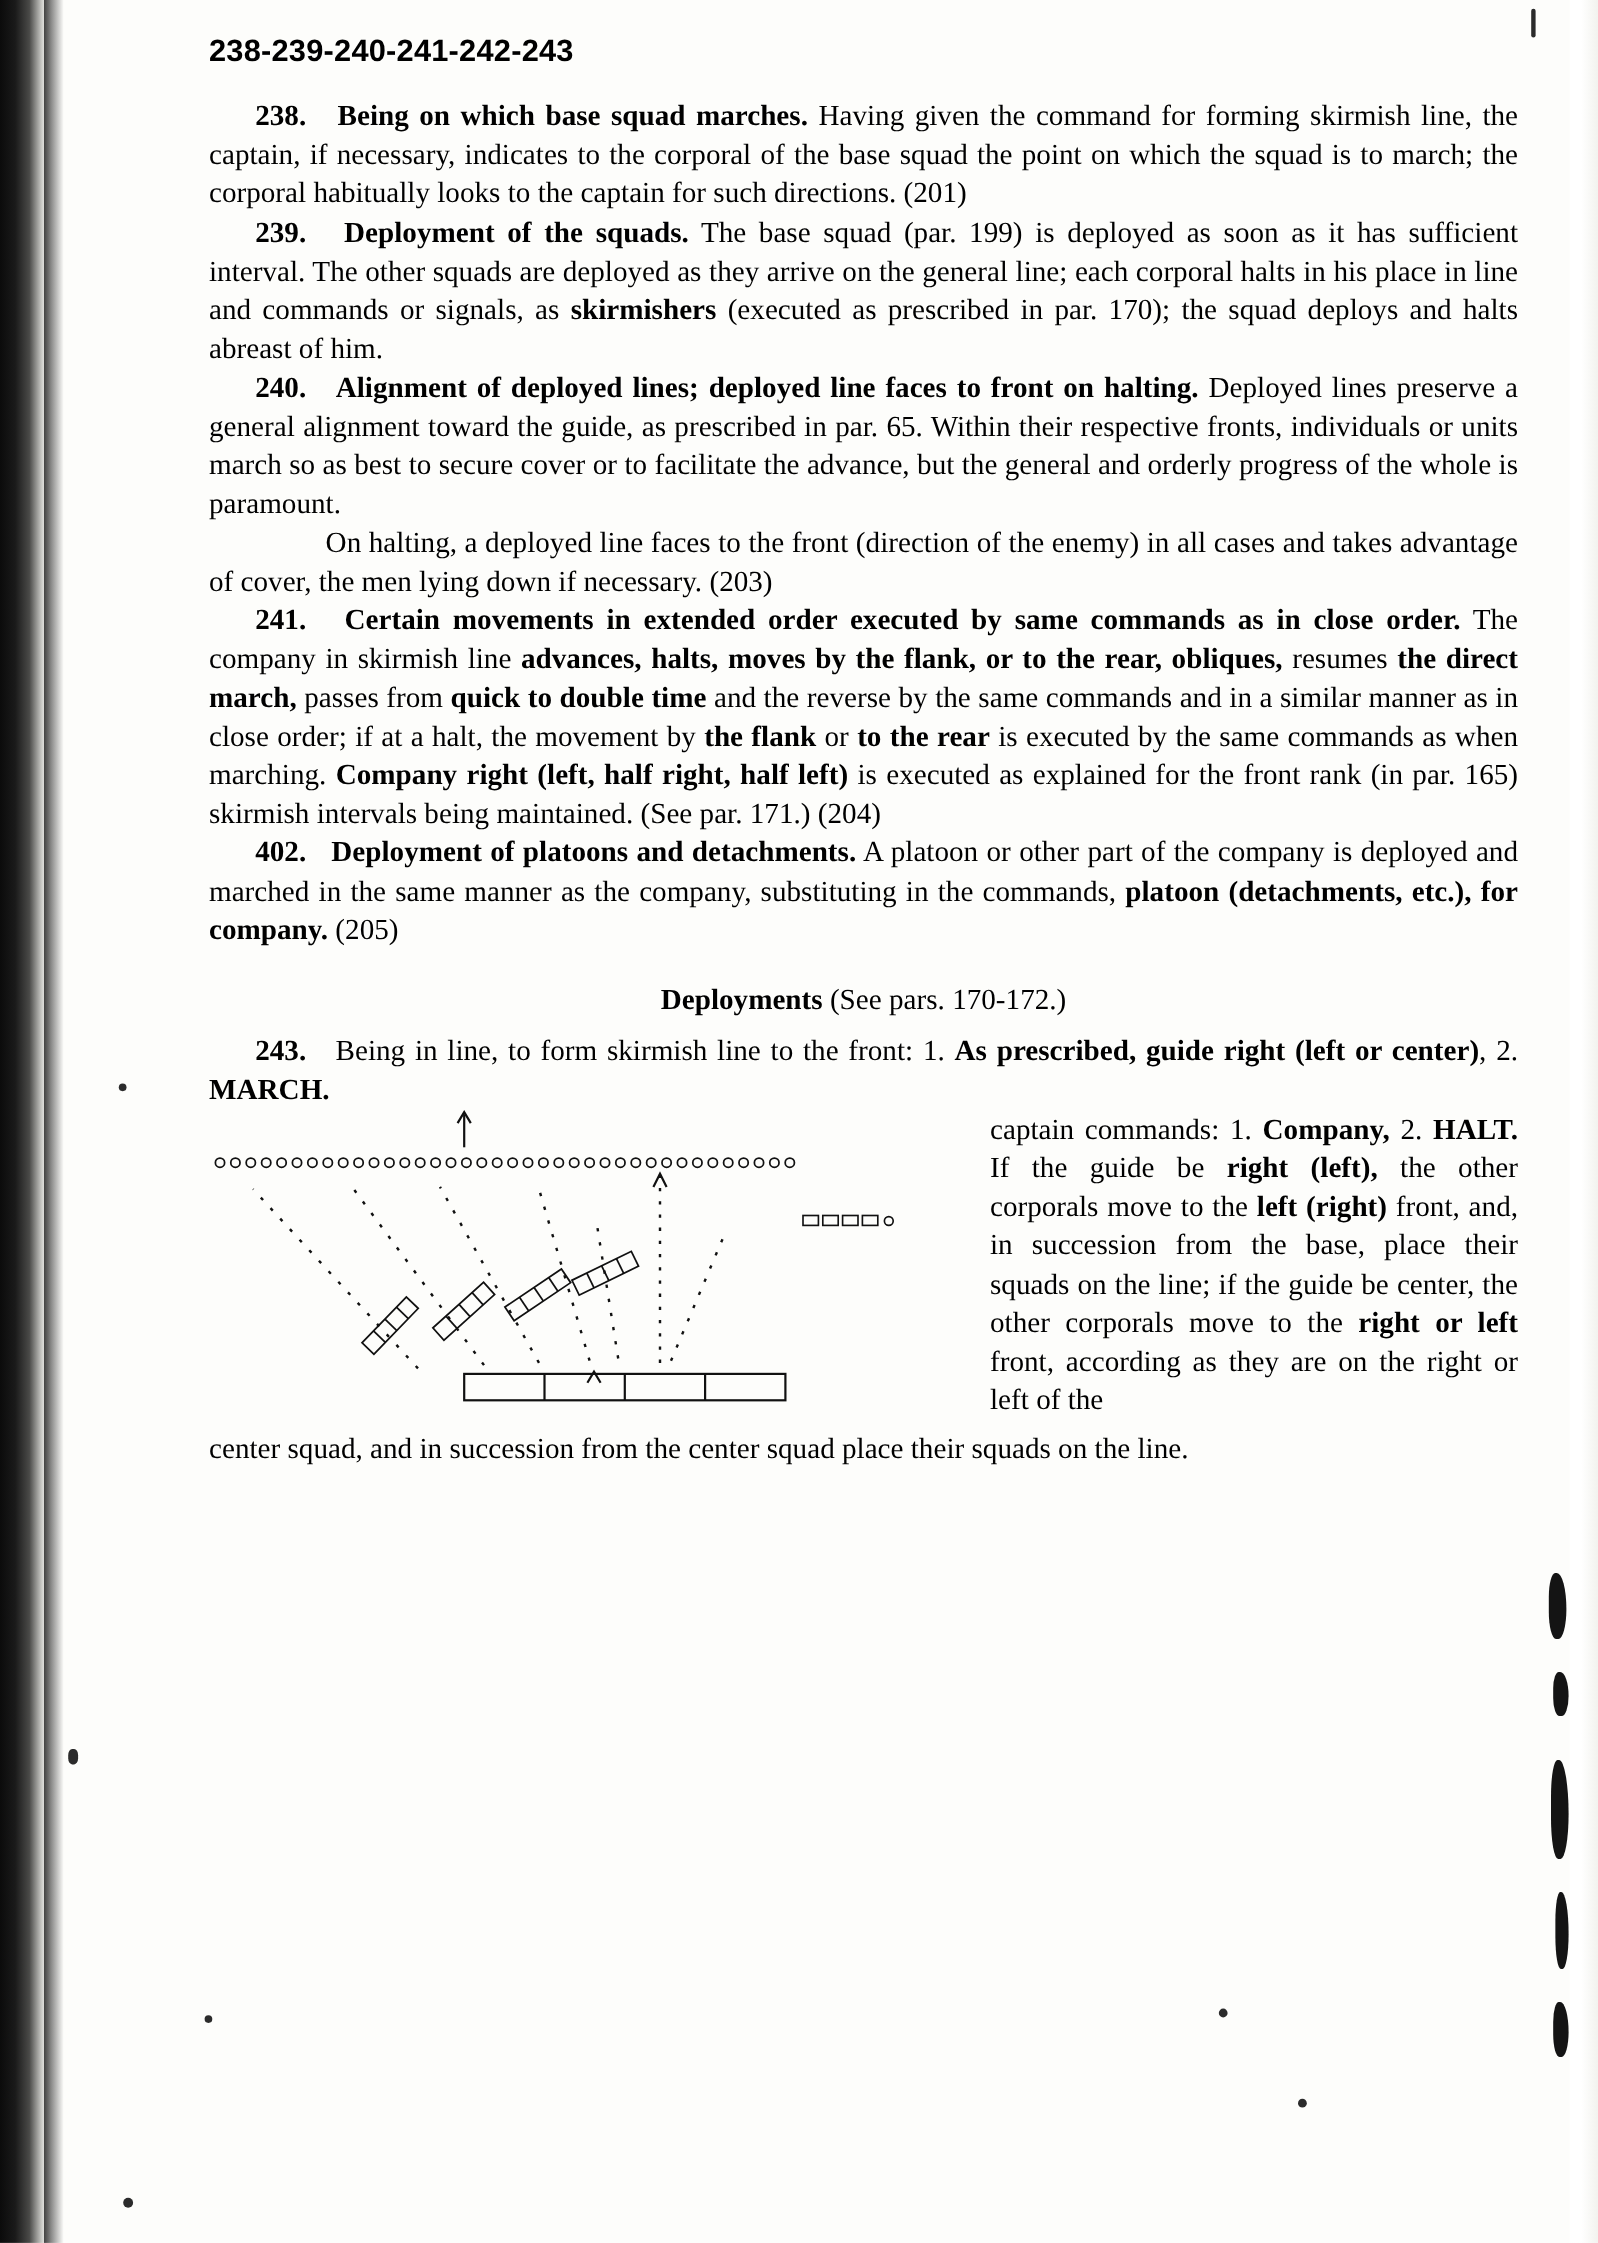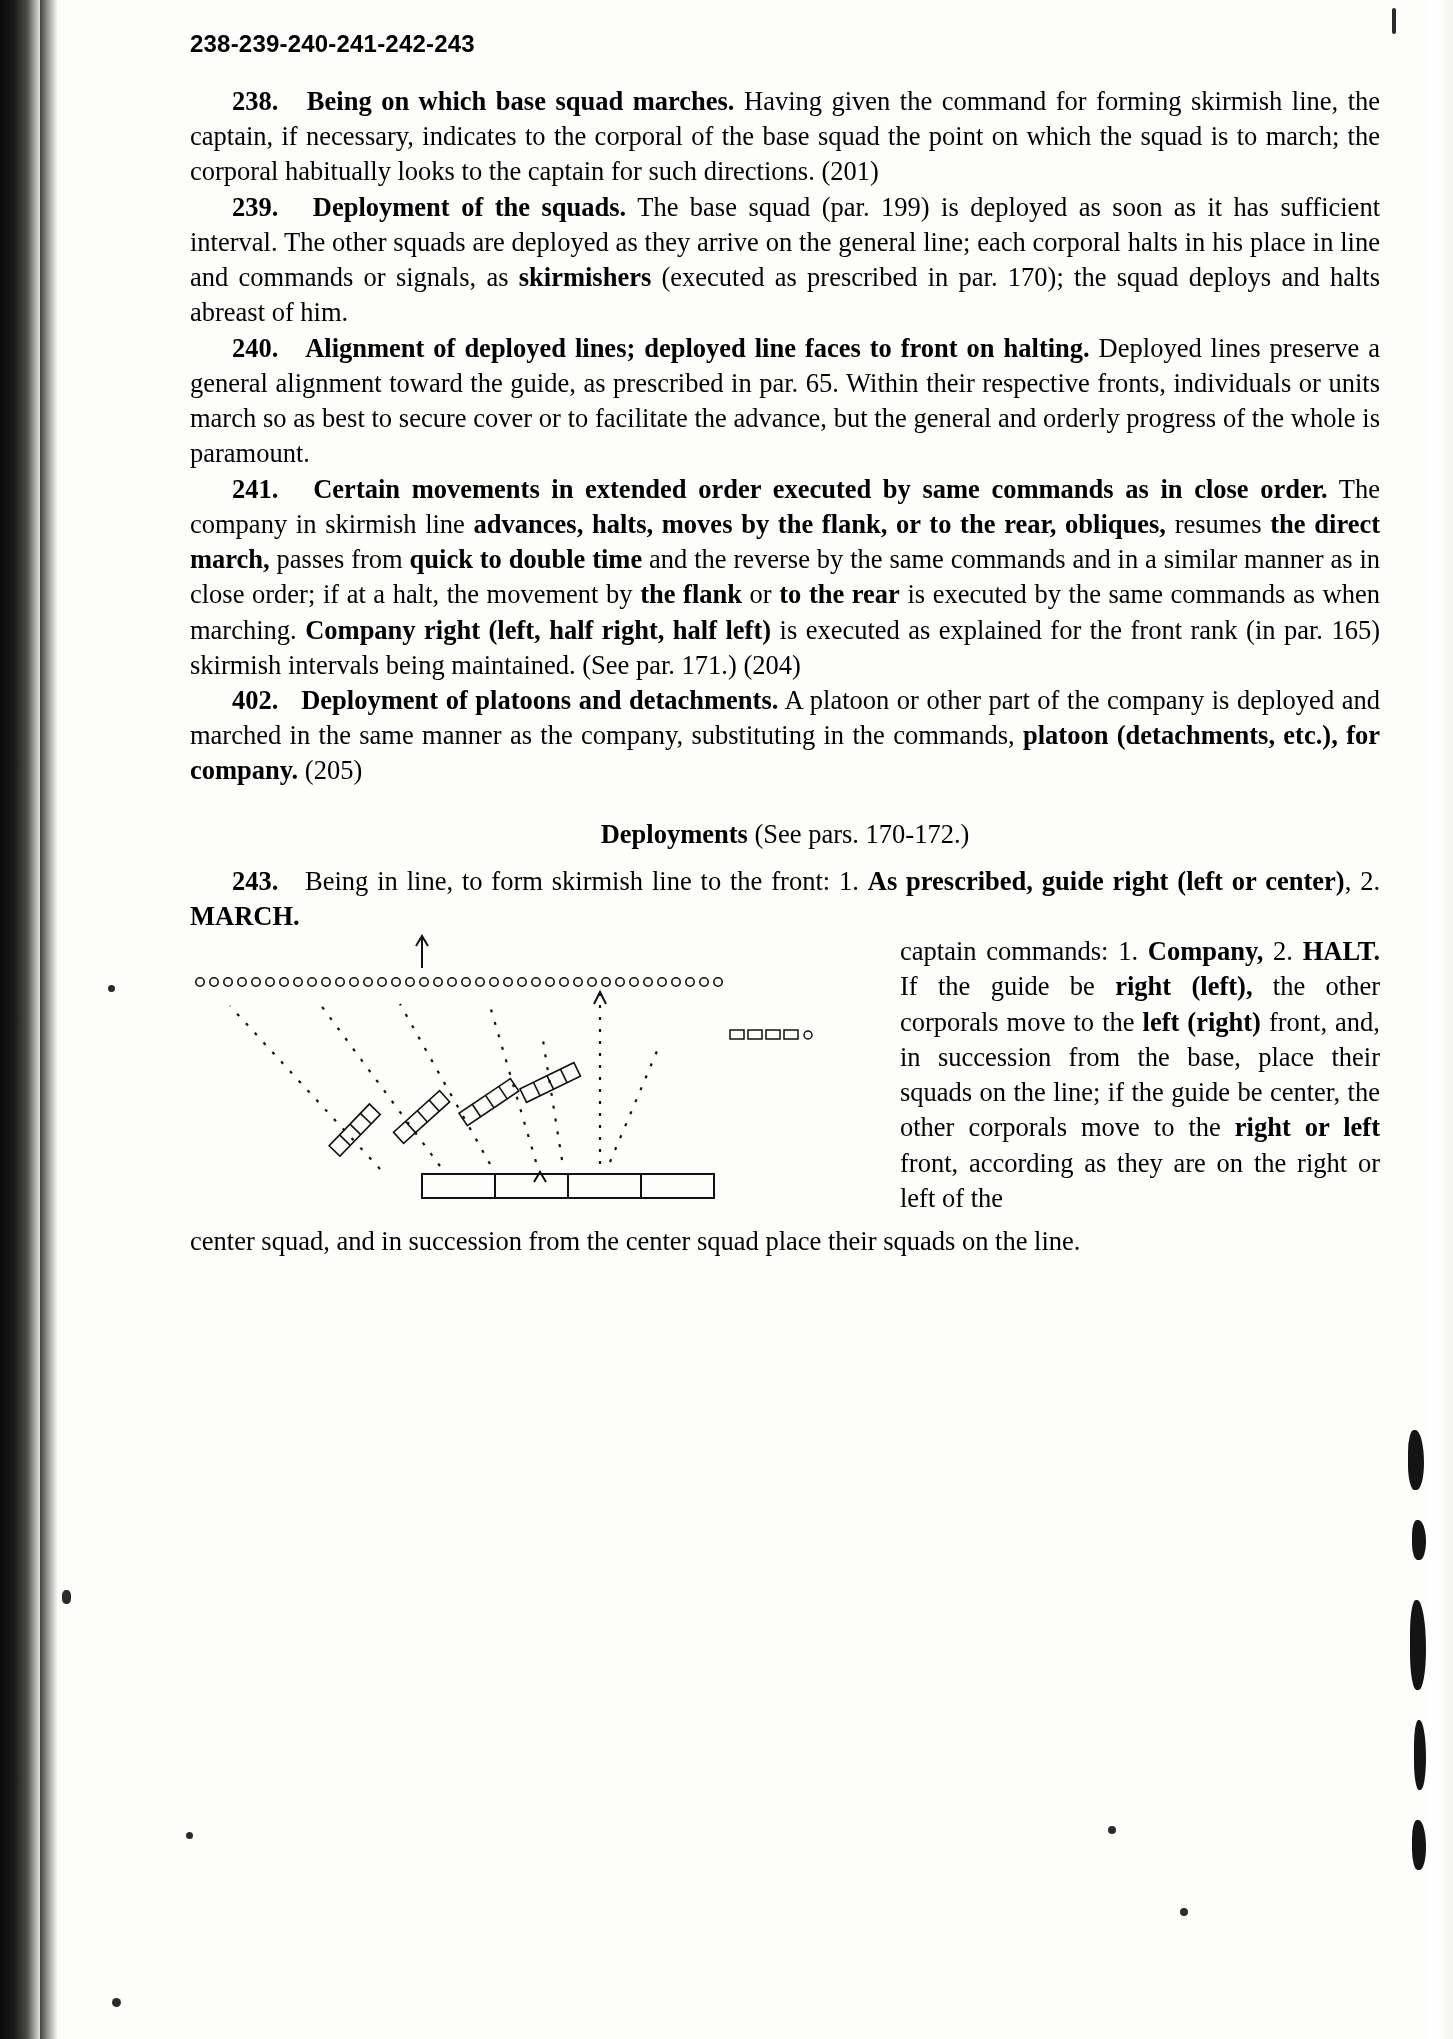--- a/index.html
+++ b/index.html
@@ -49,21 +49,21 @@
   .content {
     position: absolute;
     left: 190px;
     top: 30px;
     width: 1190px;
   }
 
   .running-head {
     font-family: "Liberation Sans", sans-serif;
     font-weight: bold;
-    font-size: 24px;
+    font-size: 28px;
     letter-spacing: 0.2px;
     margin-bottom: 26px;
   }
 
   p.body {
     margin: 0;
     font-size: 26.5px;
     line-height: 1.33;
     text-align: justify;
     text-justify: inter-word;
@@ -146,20 +146,21 @@
 
     <div class="running-head">238-239-240-241-242-243</div>
 
     <p class="body ind"><span class="num">238.</span>&nbsp;&nbsp; <b>Being on which base squad marches.</b><span> Having given the command for forming skirmish line, the captain, if necessary, indicates to the corporal of the base squad the point on which the squad is to march; the corporal habitually looks to the captain for such directions.  (201)</span></p>
 
     <p class="body ind"><span class="num">239.</span>&nbsp;&nbsp; <b>Deployment of the squads.</b><span> The base squad (par. 199) is deployed as soon as it has sufficient interval.  The other squads are deployed as they arrive on the general line; each corporal halts in his place in line and commands or signals, as </span><b>skirmishers</b><span> (executed as prescribed in par. 170); the squad deploys and halts abreast of him.</span></p>
 
 
     <p class="body ind"><span class="num">240.</span>&nbsp;&nbsp; <b>Alignment of deployed lines; deployed line faces to front on halting.</b><span> Deployed lines preserve a general alignment toward the guide, as prescribed in par. 65.  Within their respective fronts, individuals or units march so as best to secure cover or to facilitate the advance, but the general and orderly progress of the whole is paramount.</span></p>
 
+    <p class="body ind-deep">On halting, a deployed line faces to the front (direction of the enemy) in all cases and takes advantage of cover, the men lying down if necessary.  (203)</p>
 
     <p class="body ind"><span class="num">241.</span>&nbsp;&nbsp; <b>Certain movements in extended order executed by same commands as in close order.</b><span><span> The company in skirmish line </span><b>advances, halts, moves by the flank, or to the rear, obliques,</b><span> resumes </span><b>the direct march,</b><span> passes from </span><b>quick to double time</b><span> and the reverse by the same commands and in a similar manner as in close order; if at a halt, the movement by </span><b>the flank</b><span> or </span><b>to the rear</b><span> is executed by the same commands as when marching.  </span><b>Company right (left, half right, half left)</b><span> is executed as explained for the front rank (in par. 165) skirmish intervals being maintained.  (See par. 171.)   (204)</span></span></p>
 
     <p class="body ind"><span class="num">402.</span>&nbsp;&nbsp; <b>Deployment of platoons and detachments.</b><span><span> A platoon or other part of the company is deployed and marched in the same manner as the company, substituting in the commands, </span><b>platoon (detachments, etc.), for company.</b><span>   (205)</span></span></p>
 
     <p class="center-head"><b>Deployments</b><span> (See pars. 170-172.)</span></p>
 
     <p class="body ind"><span class="num">243.</span>&nbsp;&nbsp;<span><span> Being in line, to form skirmish line to the front: 1. </span><b>As prescribed, guide right (left or center)</b><span>, 2. </span><b>MARCH.</b></span></p>
 
 

